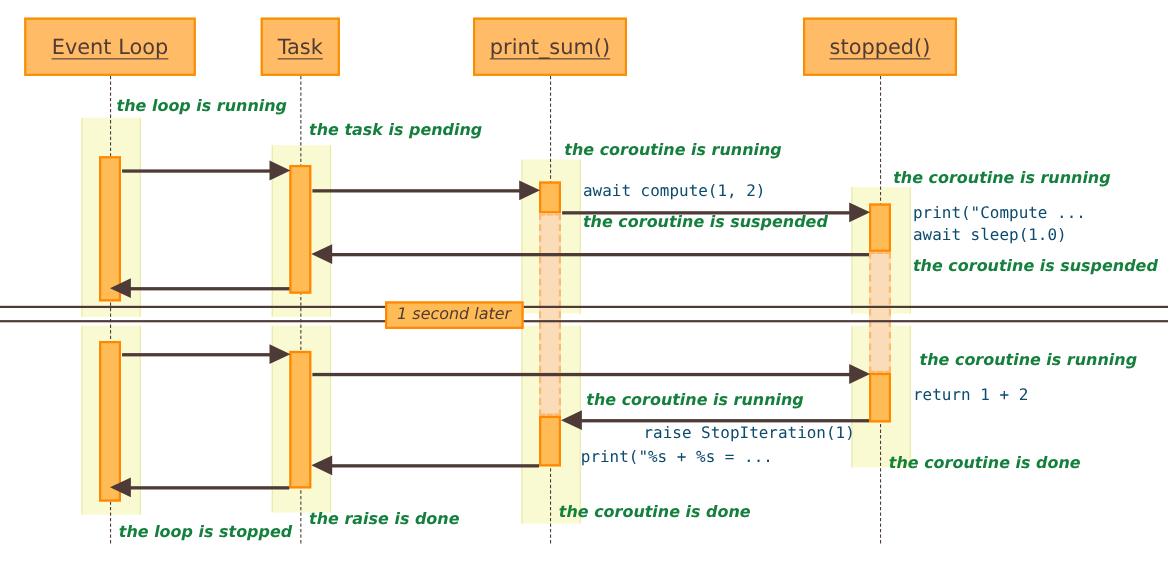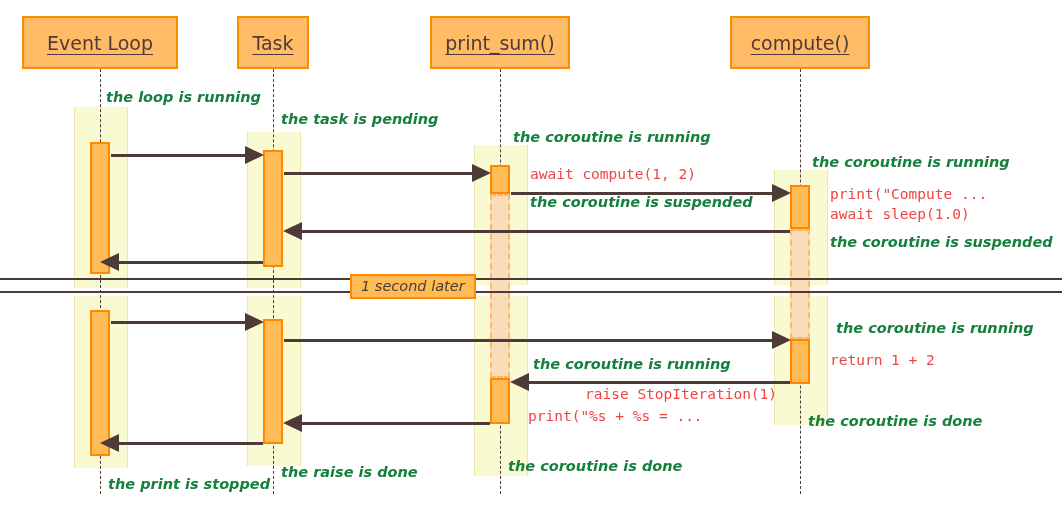--- a/index.html
+++ b/index.html
@@ -93,21 +93,21 @@
     font-style: italic;
     font-weight: bold;
     font-size: 14.5px;
     color: #15803d;
     white-space: nowrap;
   }
   .code {
     position: absolute;
     font-family: "DejaVu Sans Mono", monospace;
     font-size: 14.5px;
-    color: #ef4444;
+    color: #0c4a6e;
     white-space: nowrap;
   }
   
   .divline {
     position: absolute;
     left: 0;
     width: 1062px;
     height: 0;
     border-top: 2px solid #4E3B37;
   }
@@ -149,21 +149,21 @@
   <div class="participant" style="left:22px; width:156px;">
     <span class="pname">Event Loop</span>
   </div>
   <div class="participant" style="left:237px; width:72px;">
     <span class="pname">Task</span>
   </div>
   <div class="participant" style="left:430px; width:140px;text-align:right;">
     <span class="pname">print_sum()</span>
   </div>
   <div class="participant" style="left:730px; width:140px;">
-    <span class="pname">compute()</span>
+    <span class="pname">stopped()</span>
   </div>
 
   <div class="act" style="left:90px; top:142px; height:132px;"></div>
   <div class="act" style="left:90px; top:310px; height:146px;"></div>
 
   <div class="act" style="left:263px; top:150px; height:117px;"></div>
   <div class="act" style="left:263px; top:319px; height:125px;"></div>
 
   <div class="act" style="left:490px; top:165px; height:29px;"></div>
   <div class="act suspended" style="left:490px; top:194px; height:184px;"></div>
@@ -218,15 +218,15 @@
   <div class="note" style="left:281px; top:111px;">the task is pending</div>
   <div class="note" style="left:513px; top:129px;">the coroutine is running</div>
   <div class="note" style="left:812px; top:154px;">the coroutine is running</div>
   <div class="note" style="left:530px; top:194px;">the coroutine is suspended</div>
   <div class="note" style="left:830px; top:234px;">the coroutine is suspended</div>
   <div class="note" style="left:836px; top:320px;">the coroutine is running</div>
   <div class="note" style="left:533px; top:356px;">the coroutine is running</div>
   <div class="note" style="left:808px; top:413px;">the coroutine is done</div>
   <div class="note" style="left:508px; top:458px;">the coroutine is done</div>
   <div class="note" style="left:281px; top:464px;">the raise is done</div>
-  <div class="note" style="left:108px; top:476px;">the print is stopped</div>
+  <div class="note" style="left:108px; top:476px;">the loop is stopped</div>
 
 </div>
 
 </body></html>

